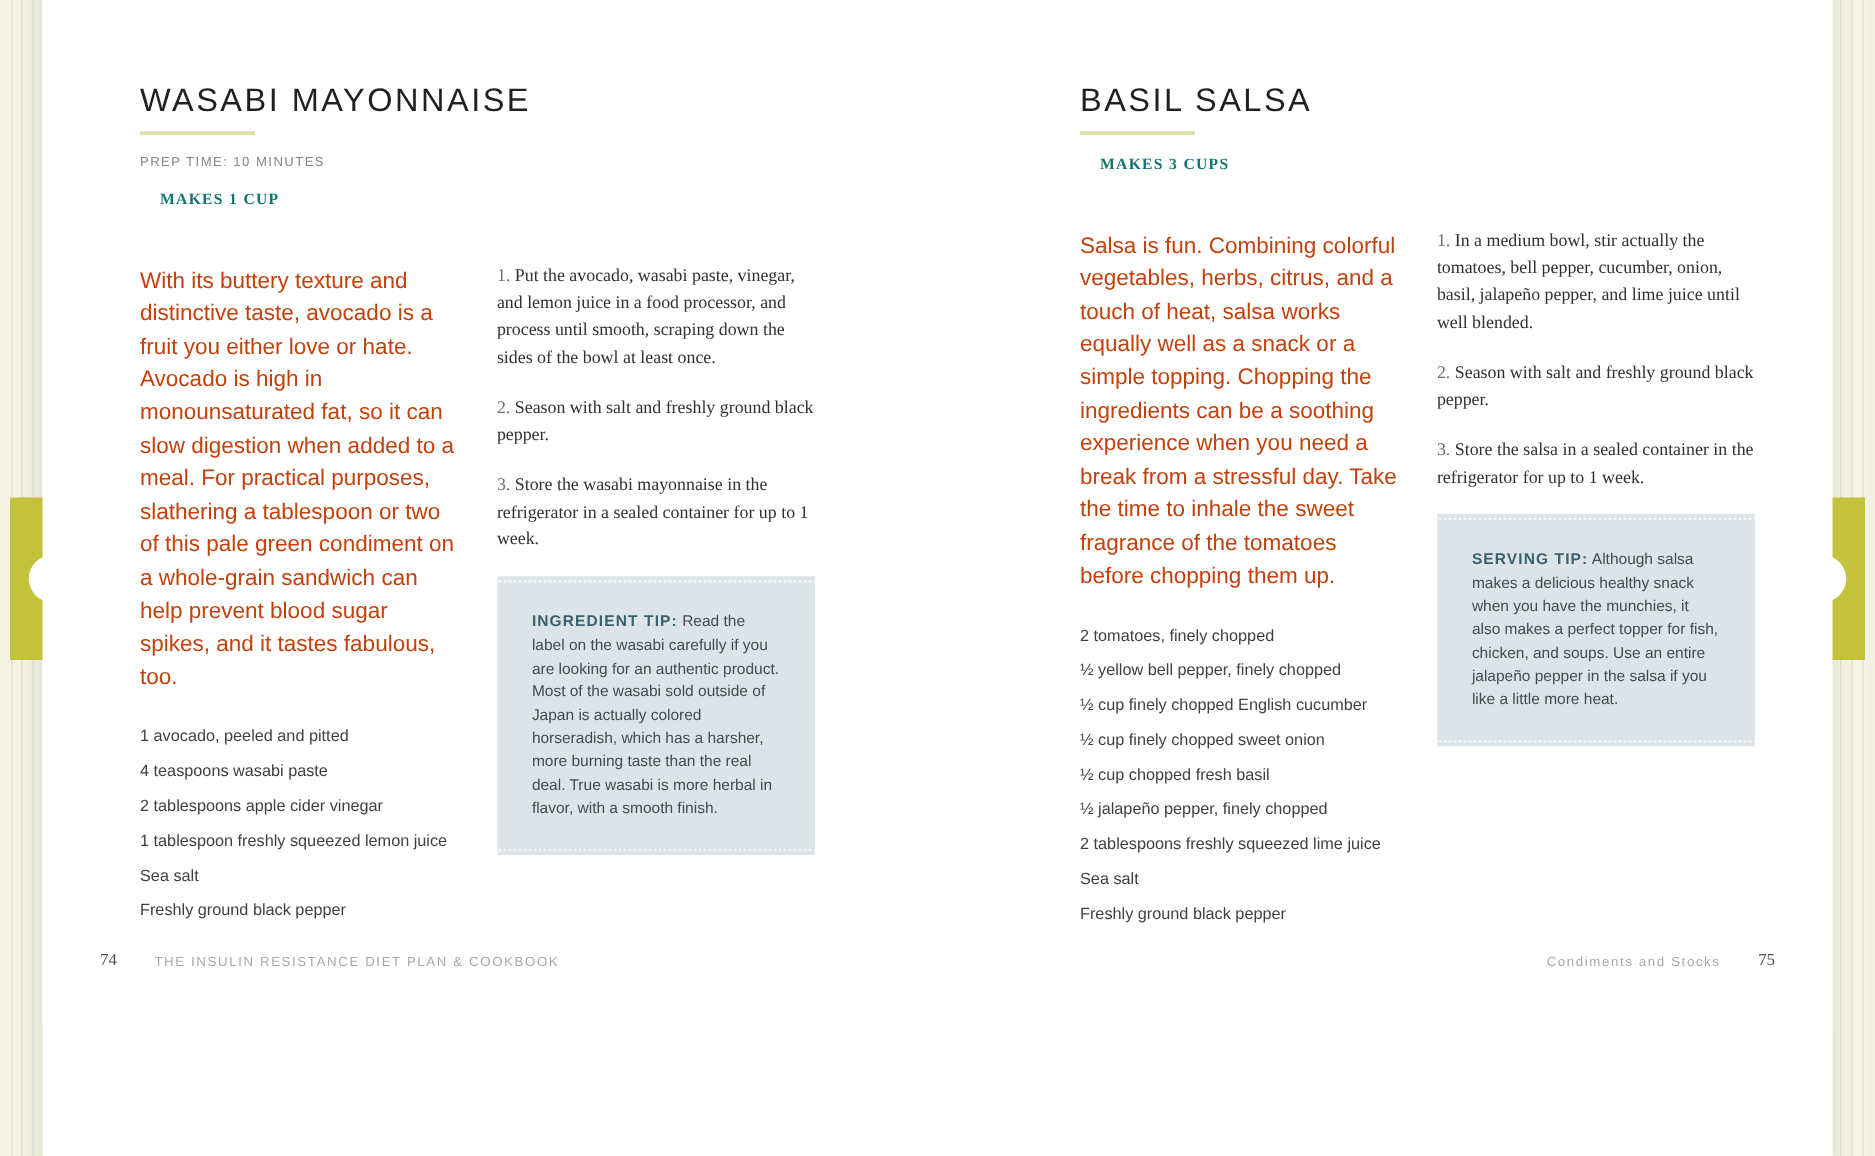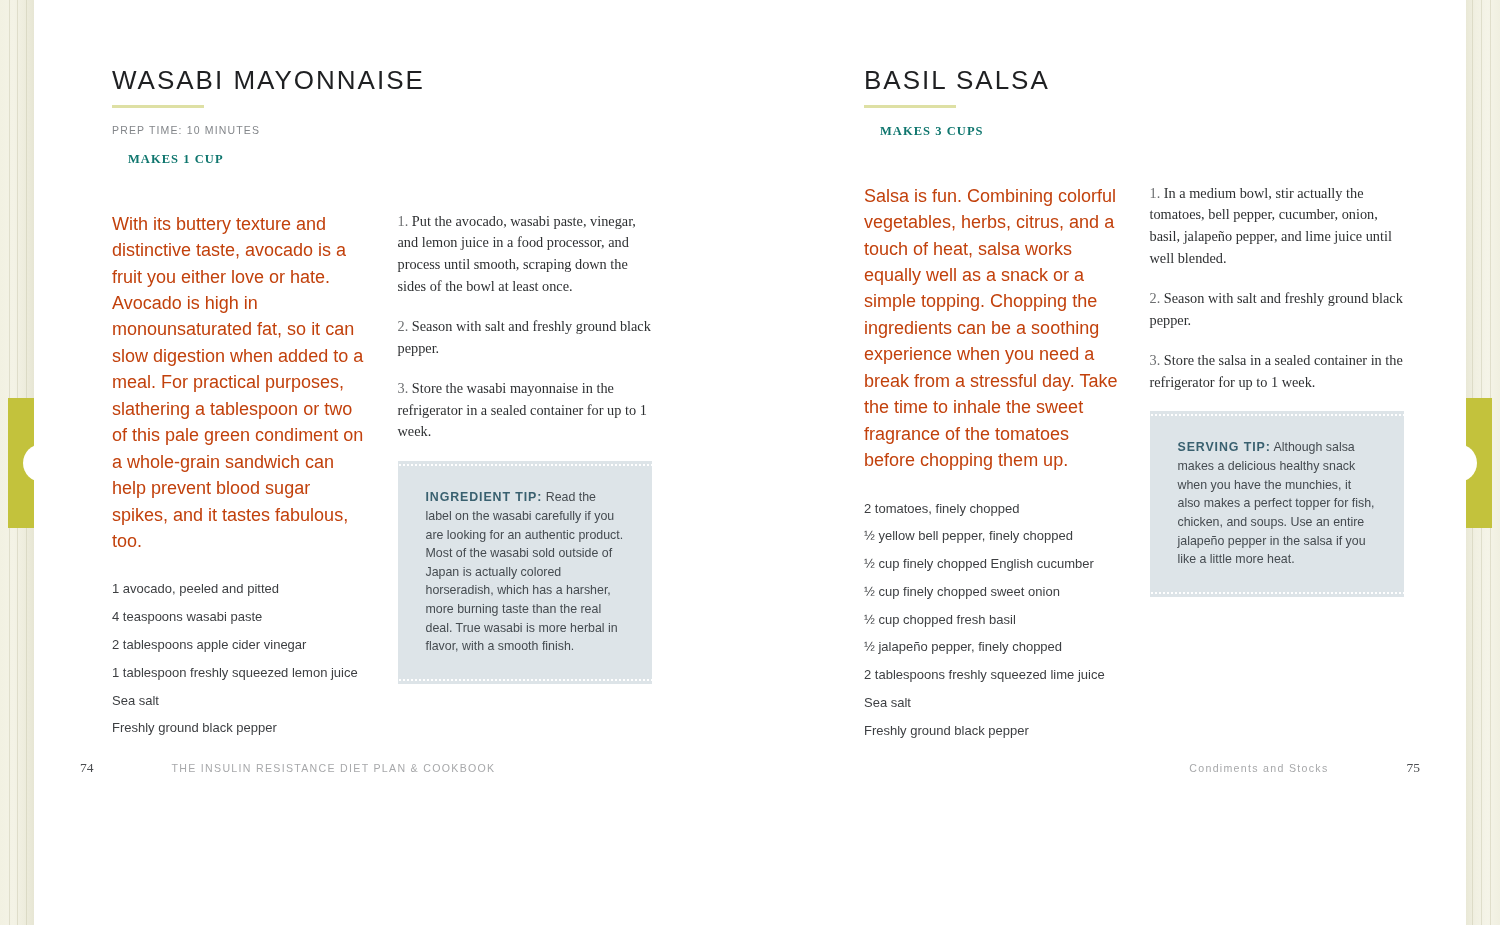--- a/index.html
+++ b/index.html
@@ -186,22 +186,21 @@
   .nutrition .nut-label {
     color: #6e7073;
     letter-spacing: .4px;
   }
 
   
   .footer {
     position: absolute;
     bottom: 44px;
     display: flex;
-    align-items: center;
-    gap: 48px;
+    align-items: flex-end;
   }
   .page.left .footer  { left: 46px; }
   .page.right .footer { right: 46px; }
   .folio {
     font-family: "Liberation Serif", serif;
     font-size: 13.5px;
     color: #4a4c4f;
   }
   .running-head {
     font-size: 10.6px;

